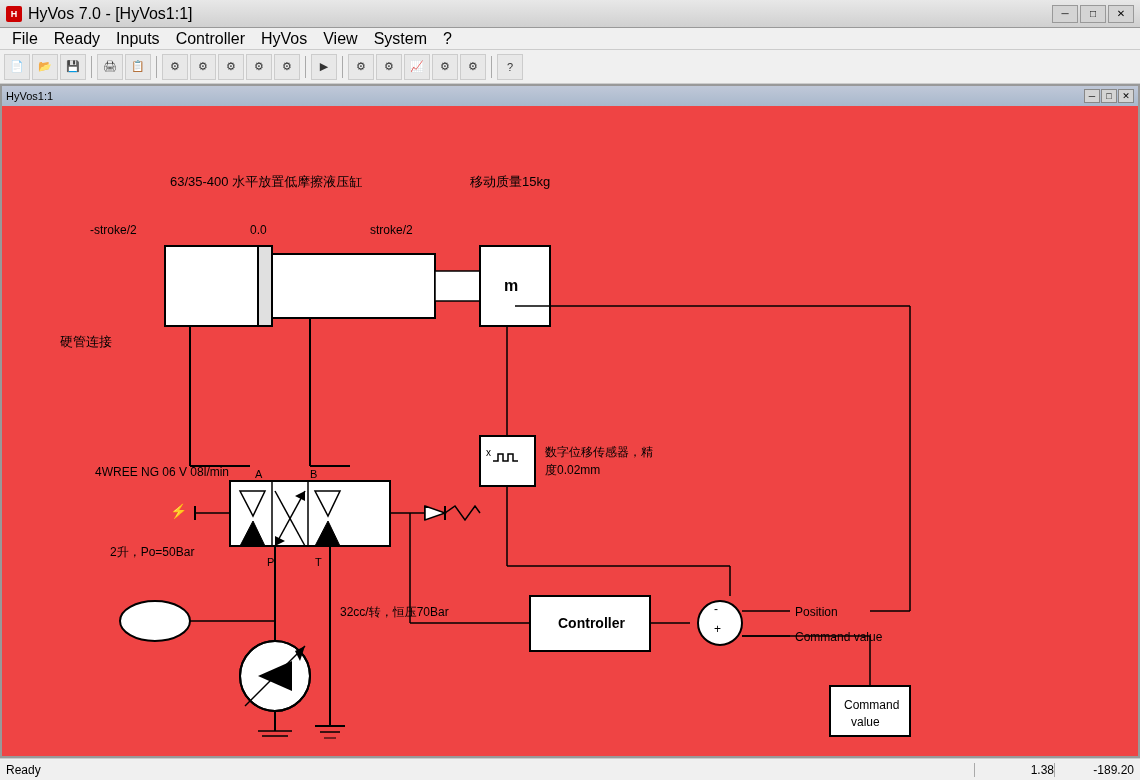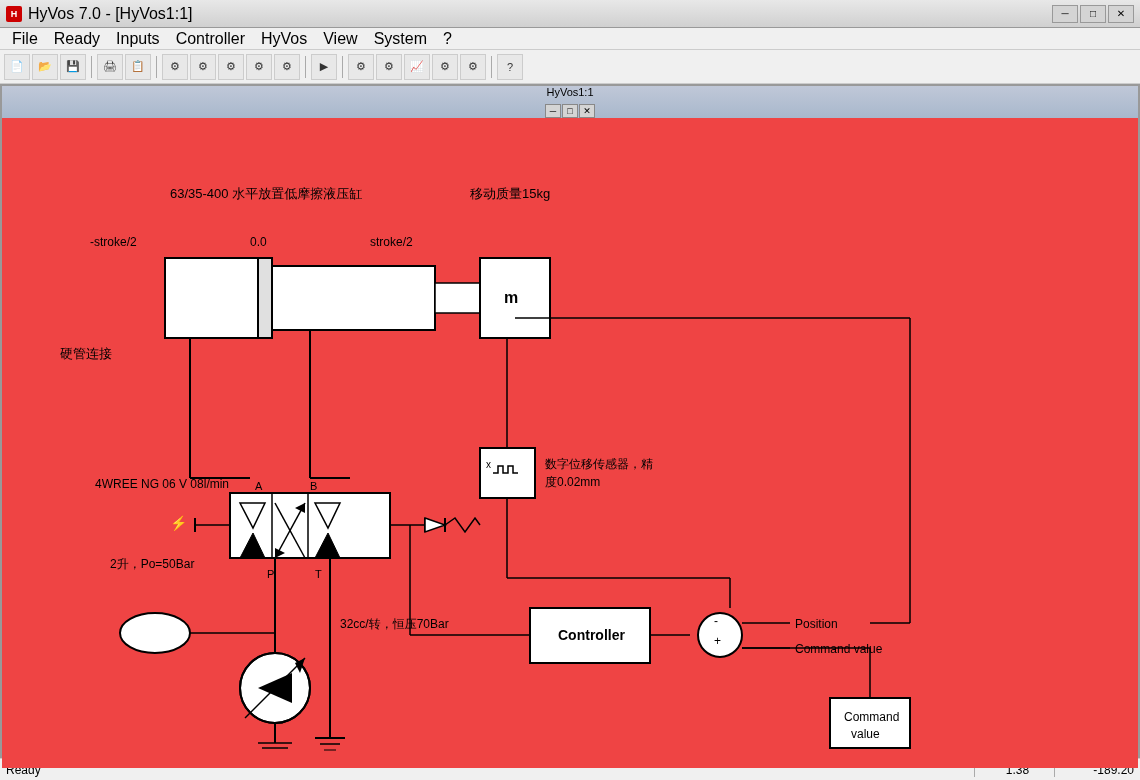--- a/index.html
+++ b/index.html
@@ -70,27 +70,26 @@
     }
 
     
     #sub-window {
       position: absolute;
       top: 0; left: 0; right: 0; bottom: 0;
       background: #fff;
       border: 2px solid #999;
     }
     #sub-title-bar {
-      height: 32px;
+      height: 20px;
       background: linear-gradient(to bottom, #c0c8d8, #a8b8cc);
       display: flex;
       align-items: center;
       justify-content: space-between;
       padding: 0 4px;
-      flex-direction: column;
     }
     #sub-title-text { font-size: 11px; color: #000; }
     #sub-title-controls { display: flex; gap: 1px; }
     .sub-btn { width: 16px; height: 14px; background: #d4d4d4; border: 1px solid #888; font-size: 9px; display: flex; align-items: center; justify-content: center; cursor: pointer; }
 
     
     #canvas-area {
       position: relative;
       width: 100%;
       height: calc(100% - 20px);
@@ -110,21 +109,21 @@
     #status-bar {
       height: 22px;
       background: #f0f0f0;
       border-top: 1px solid #ccc;
       display: flex;
       align-items: center;
       padding: 0 6px;
       font-size: 12px;
     }
     #status-ready { flex: 1; }
-    #status-num1 { width: 80px; text-align: center; border-left: 1px solid #aaa; padding-left: 6px; }
+    #status-num1 { width: 80px; text-align: right; border-left: 1px solid #aaa; padding-left: 6px; }
     #status-num2 { width: 80px; text-align: right; border-left: 1px solid #aaa; }
 
     text { font-family: Arial, sans-serif; }
   </style>
 </head>
 <body>
 
 <div id="title-bar">
   <div id="title-bar-left">
     <div id="title-bar-icon">H</div>

